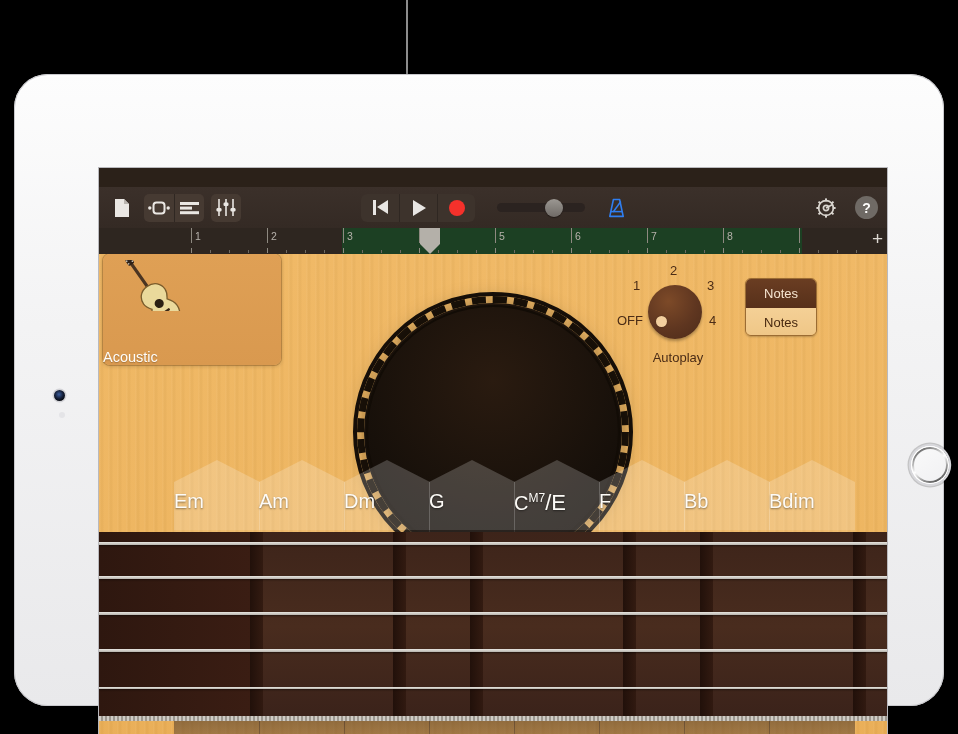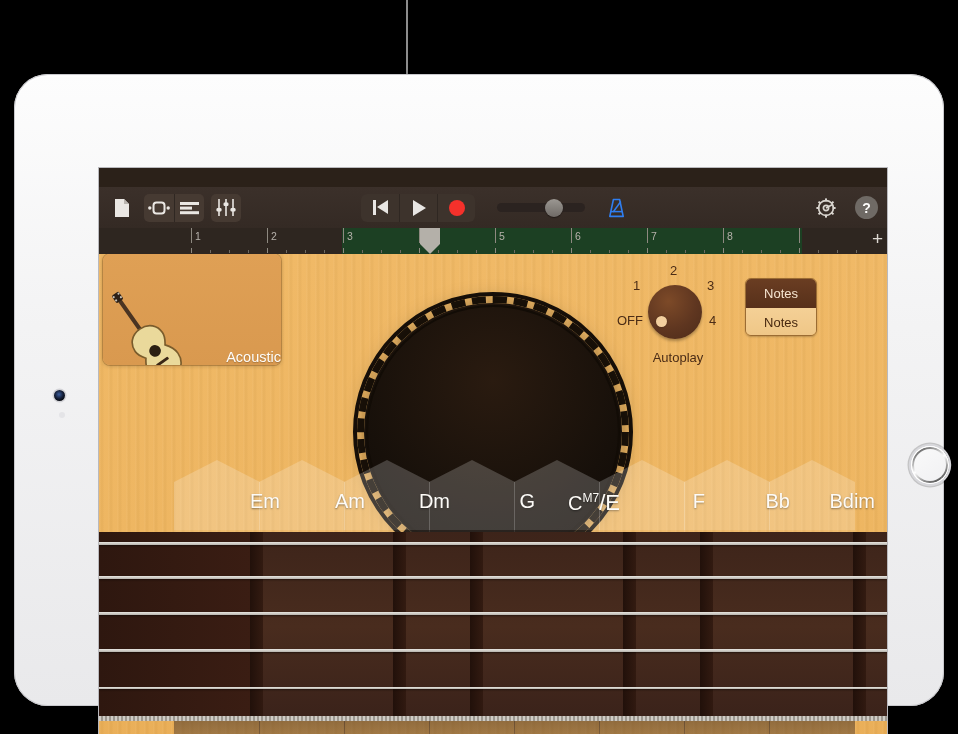--- a/index.html
+++ b/index.html
@@ -185,21 +185,21 @@
     position:absolute; inset:2px; border-radius:50%;
     border:2.5px solid #120c06;
   }
 
   
   .inst-card{
     position:absolute; left:4px; top:0px; width:178px; height:111px;
     background:linear-gradient(180deg,#dfa055 0%,#d9994f 100%);
     border-radius:7px;
     box-shadow:0 0 0 1px rgba(120,75,25,.35), 0 1px 4px rgba(0,0,0,.2);
-    display:flex; flex-direction:row; align-items:flex-end; justify-content:flex-start;
+    display:flex; flex-direction:column; align-items:flex-start; justify-content:flex-start;
     padding-top:6px;
     gap:40px;
   }
   .inst-label{ color:#fffdf9; font-size:14.5px; margin-top:-2px; text-shadow:0 1px 1px rgba(0,0,0,.25);}
   .guitar-thumb{ width:96px; height:74px; }
 
   
   .autoplay{
     position:absolute; left:518px; top:4px; width:120px; height:105px;
   }
@@ -233,21 +233,21 @@
   }
   .strip{
     position:absolute; top:0; width:86px; height:305px;
   }
   .strip-top{
     position:absolute; top:0; left:0; width:86px; height:70px;
     background:rgba(255,255,255,.20);
     clip-path: polygon(0 22px, 50% 0, 100% 22px, 100% 100%, 0 100%);
   }
   .strip-label{
-    position:absolute; top:30px; left:0; width:106px; text-align:right;
+    position:absolute; top:30px; left:0; width:106px; text-align:left;
     color:#fdfbf7; font-size:20px; text-shadow:0 1px 2px rgba(0,0,0,.45);
     white-space:nowrap;
   }
   .strip-label sup{ font-size:12px; vertical-align:super; }
   .strip-label .slash{ font-size:22px; }
   .strip-body{
     position:absolute; top:70px; left:0; width:86px; height:235px;
     background:rgba(255,255,255,.085);
   }
   .strip-foot{

